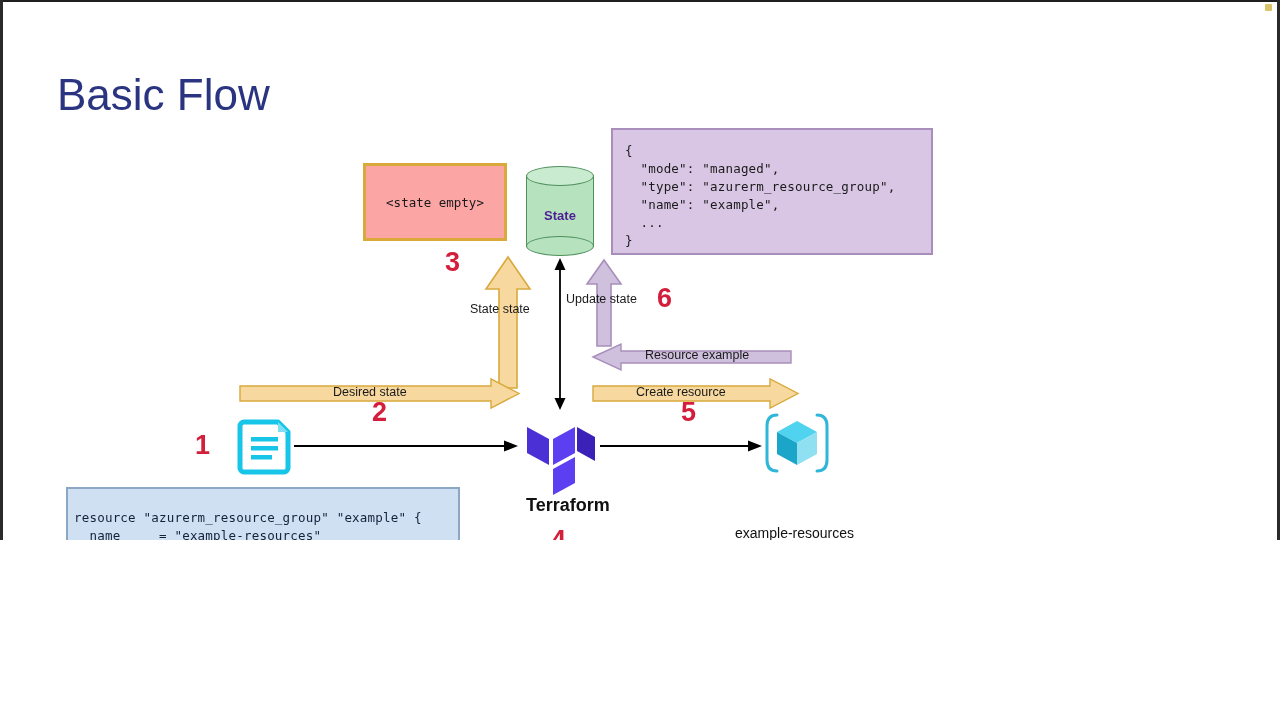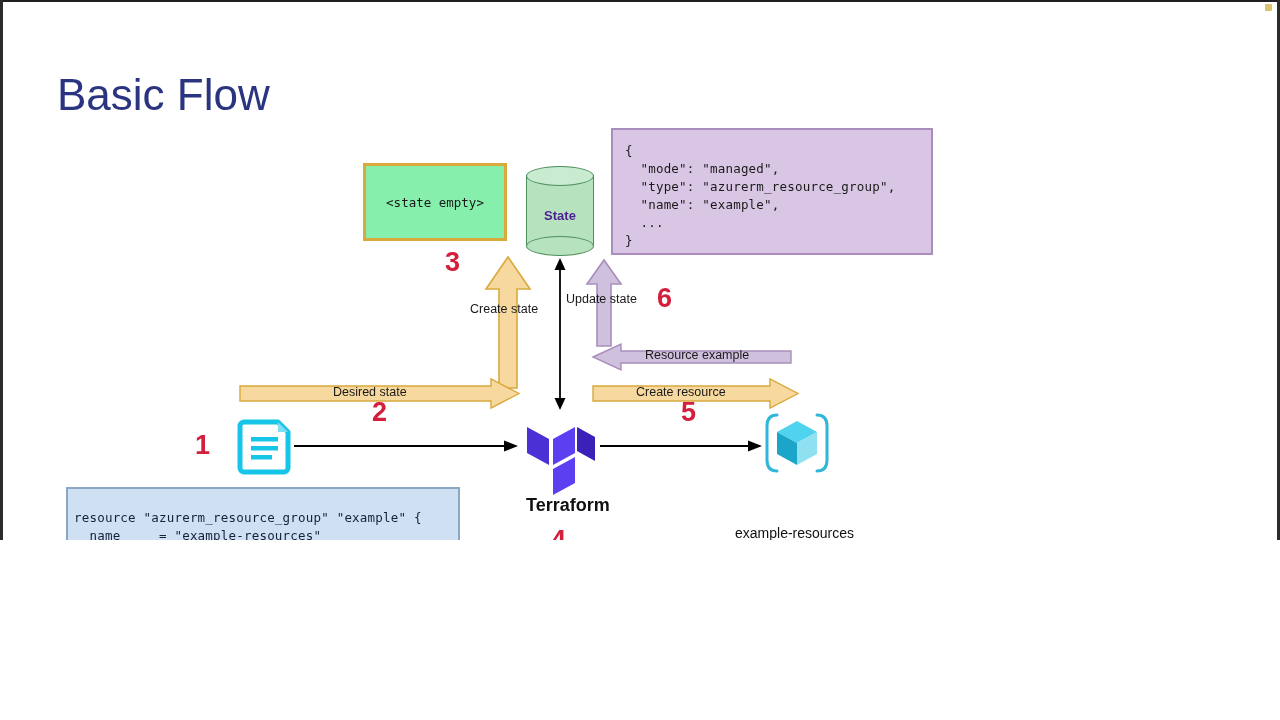--- a/index.html
+++ b/index.html
@@ -124,21 +124,21 @@
   }
 
   
   .state-empty-box {
     position: absolute;
     left: 363px;
     top: 163px;
     width: 144px;
     height: 78px;
     box-sizing: border-box;
-    background: #86efac;
+    background: #fca5a5;
     border: 3px solid #d9a93c;
     display: flex;
     align-items: center;
     justify-content: center;
     font-family: "DejaVu Sans Mono", "Liberation Mono", monospace;
     font-size: 12.5px;
     color: #1a1a1a;
     white-space: nowrap;
   }
 
@@ -246,21 +246,21 @@
   <div class="cylinder">
     <div class="cyl-body"></div>
     <div class="cyl-bottom"></div>
     <div class="cyl-top"></div>
     <div class="cyl-label">State</div>
   </div>
 
   <svg class="abs-svg" style="left:483px; top:255px;" width="50" height="135" viewBox="0 0 50 135">
     <polygon points="25,2 47,34 34,34 34,133 16,133 16,34 3,34" fill="#f7d9a0" stroke="#d9a93c" stroke-width="1.6"></polygon>
   </svg>
-  <div class="arrow-text" style="left:470px; top:302px;">Create state</div>
+  <div class="arrow-text" style="left:470px; top:302px;">State state</div>
 
   <svg class="abs-svg" style="left:585px; top:258px;" width="38" height="90" viewBox="0 0 38 90">
     <polygon points="19,2 36,26 26,26 26,88 12,88 12,26 2,26" fill="#cfc0de" stroke="#a98ebb" stroke-width="1.6"></polygon>
   </svg>
   <div class="arrow-text" style="left:566px; top:292px;">Update state</div>
 
   <svg class="abs-svg" style="left:591px; top:342px;" width="202" height="30" viewBox="0 0 202 30">
     <polygon points="2,15 30,2 30,9 200,9 200,21 30,21 30,28" fill="#cfc0de" stroke="#a98ebb" stroke-width="1.4"></polygon>
   </svg>
   <div class="arrow-text" style="left:645px; top:348px;">Resource example</div>

